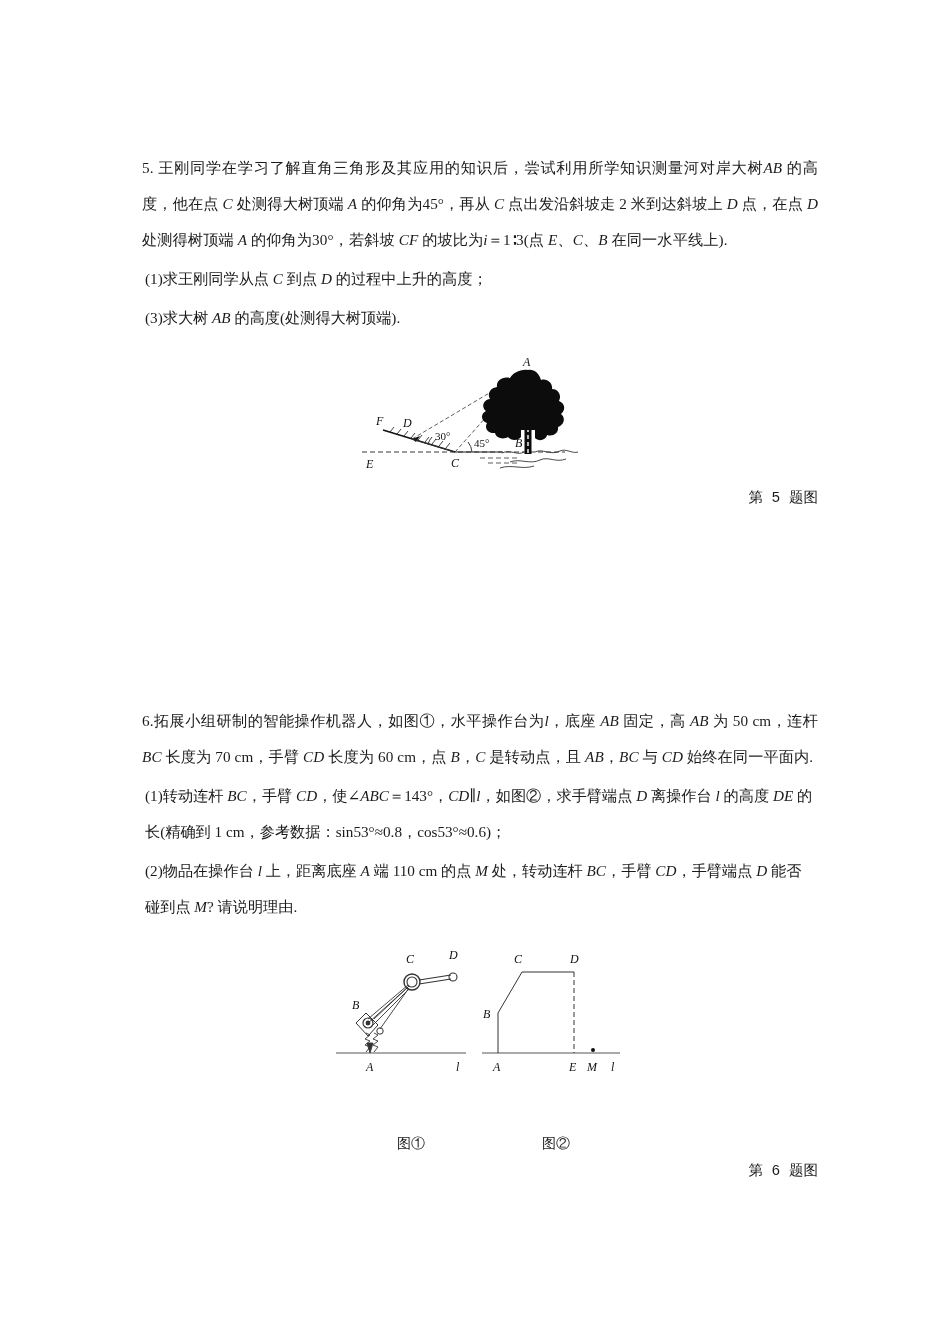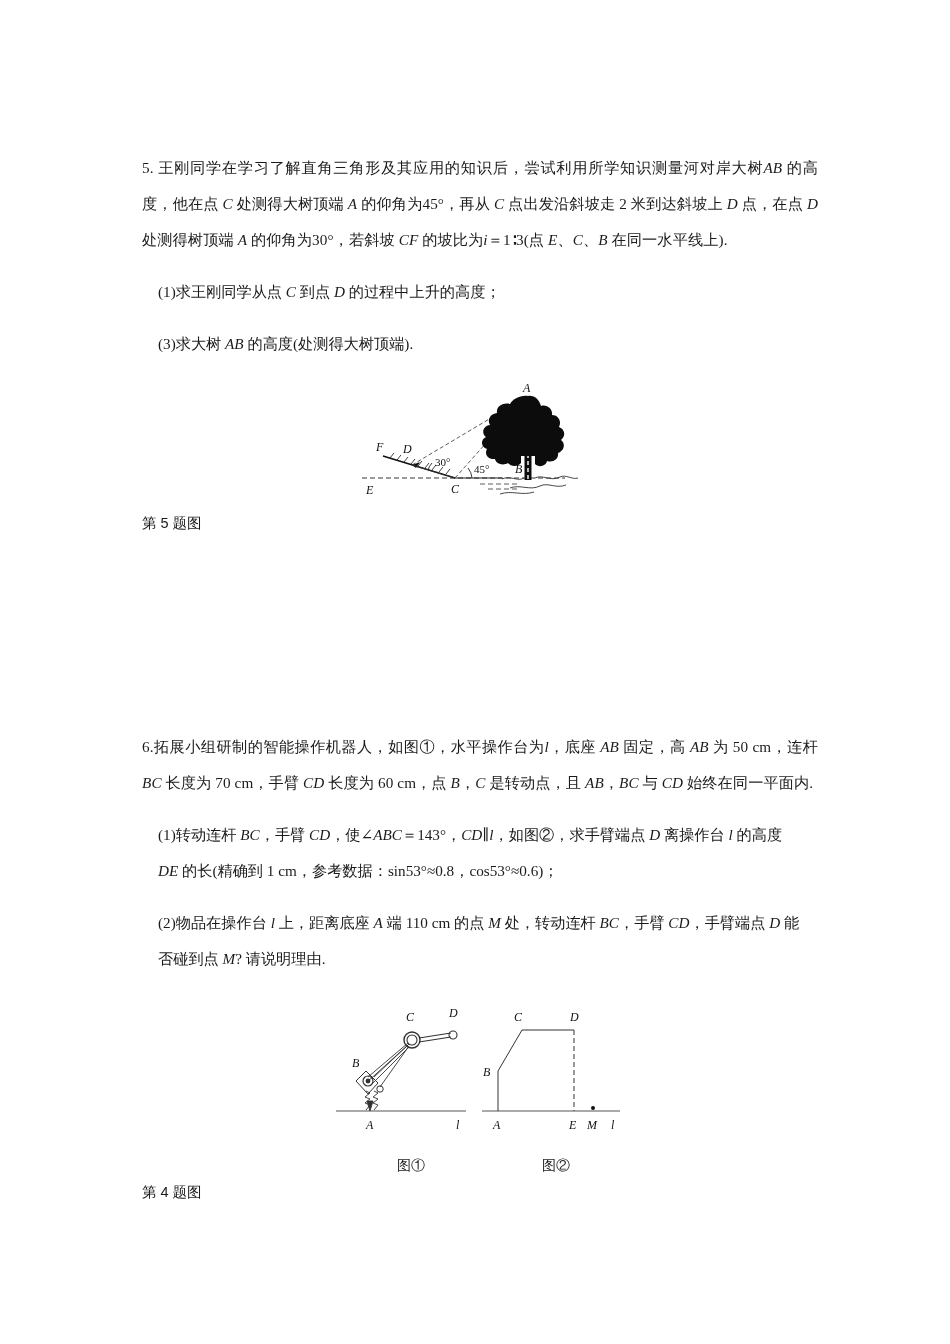--- a/index.html
+++ b/index.html
@@ -33,48 +33,49 @@
     font-size: 15.2px;
     line-height: 36px;
     text-align: justify;
     text-justify: inter-ideograph;
     margin: 0;
     letter-spacing: 0.1px;
   }
   .sub {
     font-size: 15.2px;
     line-height: 36px;
-    margin: 16px;
+    margin: 3px;
   }
   i, .it {
     font-style: italic;
     font-family: Liberation Serif, serif;
   }
   .figwrap {
     width: 676px;
     text-align: center;
   }
   .figcap {
     font-size: 14.5px;
-    text-align: left;
-    font-family: Liberation Sans, sans-serif;
+    text-align: right;
+    font-family: Liberation Mono, monospace;
   }
   .spacer-big { height: 196px; }
   svg text {
     font-family: "Liberation Serif", "DejaVu Serif", serif;
     font-style: italic;
     fill: #111;
   }
   svg text.upright { font-style: normal; }
   .q5-figure { margin-top: 16px; }
   .q6-figure { margin-top: 10px; }
   .subfig-caps {
     width: 676px;
     position: relative;
     height: 26px;
+    margin-top: 36px;
   }
   .subfig-cap {
     position: absolute;
     font-size: 14px;
     font-family: "Liberation Serif", "DejaVu Serif", serif;
   }
 </style>
 </head>
 <body>
 
@@ -242,18 +243,18 @@
             <text x="257" y="136" font-size="12">M</text>
             <text x="281" y="136" font-size="12">l</text>
           </g>
         </svg>
 
         <div class="subfig-caps">
           <div class="subfig-cap" style="left:255px;">图①</div>
           <div class="subfig-cap" style="left:400px;text-align:right;">图②</div>
         </div>
 
-        <div class="figcap">第 4 题图</div>
+        <div class="figcap">第 6 题图</div>
       </div>
     </div>
 
   </div>
 </div>
 
 </body></html>

